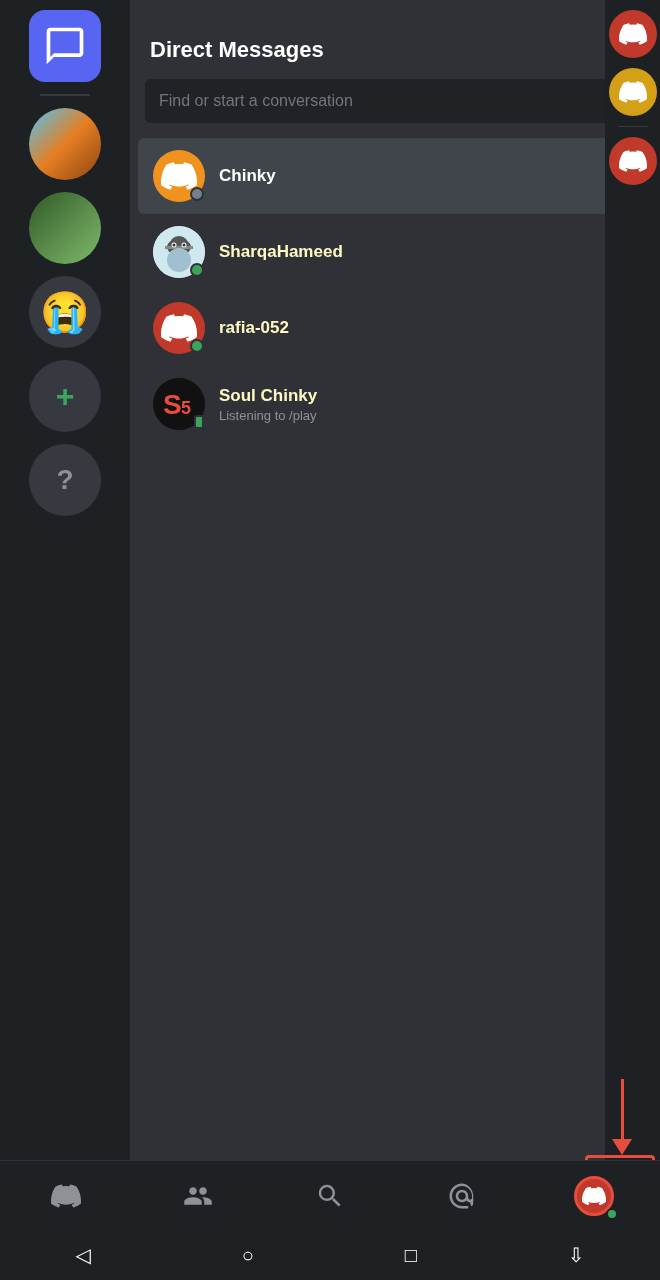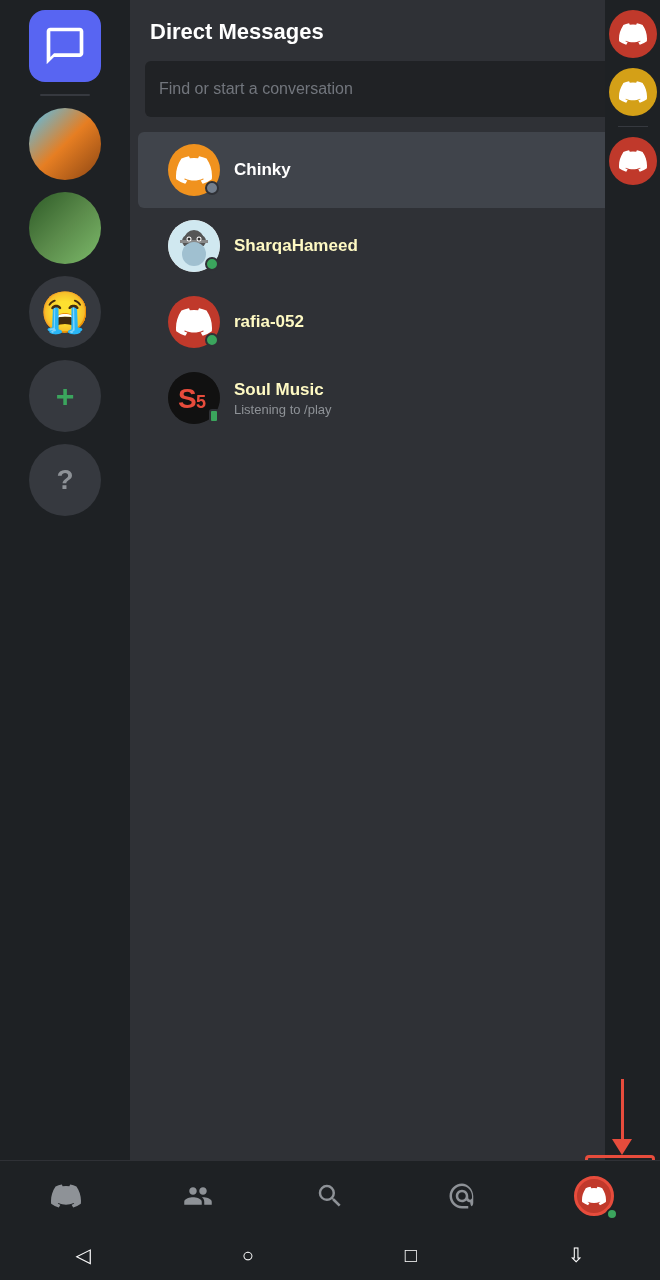--- a/index.html
+++ b/index.html
@@ -96,21 +96,21 @@
 
     
     .dm-panel {
       flex: 1;
       background: #2f3136;
       display: flex;
       flex-direction: column;
     }
 
     .dm-header {
-      padding: 18px 20px 15px 20px;
+      padding: 36px 20px 15px 20px;
       display: flex;
       align-items: center;
       justify-content: space-between;
     }
 
     .dm-title {
       font-size: 22px;
       font-weight: 700;
       color: #ffffff;
     }
@@ -126,21 +126,21 @@
       width: 28px;
       height: 28px;
     }
 
     .search-bar {
       margin: 0 15px 15px 15px;
       background: #202225;
       border-radius: 6px;
       display: flex;
       align-items: center;
-      padding: 16px 14px;
+      padding: 10px 14px;
       gap: 8px;
       cursor: text;
     }
 
     .search-bar-text {
       color: #72767d;
       font-size: 16px;
       flex: 1;
     }
 
@@ -151,21 +151,21 @@
 
     
     .dm-list {
       flex: 1;
       overflow-y: auto;
     }
 
     .dm-item {
       display: flex;
       align-items: center;
-      padding: 12px 30px;
+      padding: 12px 15px;
       cursor: pointer;
       border-radius: 6px;
       margin: 0 8px;
       gap: 14px;
     }
 
     .dm-item.active {
       background: #40444b;
     }
 
@@ -526,21 +526,21 @@
             <svg viewBox="0 0 52 52" xmlns="http://www.w3.org/2000/svg">
               <circle cx="26" cy="26" r="26" fill="#111"></circle>
               <text x="10" y="36" font-size="28" font-weight="bold" fill="#e74c3c">S</text>
               <text x="28" y="36" font-size="18" font-weight="bold" fill="#e74c3c">5</text>
             </svg>
           </div>
 
           <span class="status-dot mobile"></span>
         </div>
         <div class="dm-info">
-          <div class="dm-name inactive">Soul Music</div>
+          <div class="dm-name inactive">Soul Chinky</div>
           <div class="dm-status">Listening to /play</div>
         </div>
       </div>
 
     </div>
   </div>
 </div>
 
 <div class="right-server-list">
   <div class="right-server-icon right-server-discord1">

